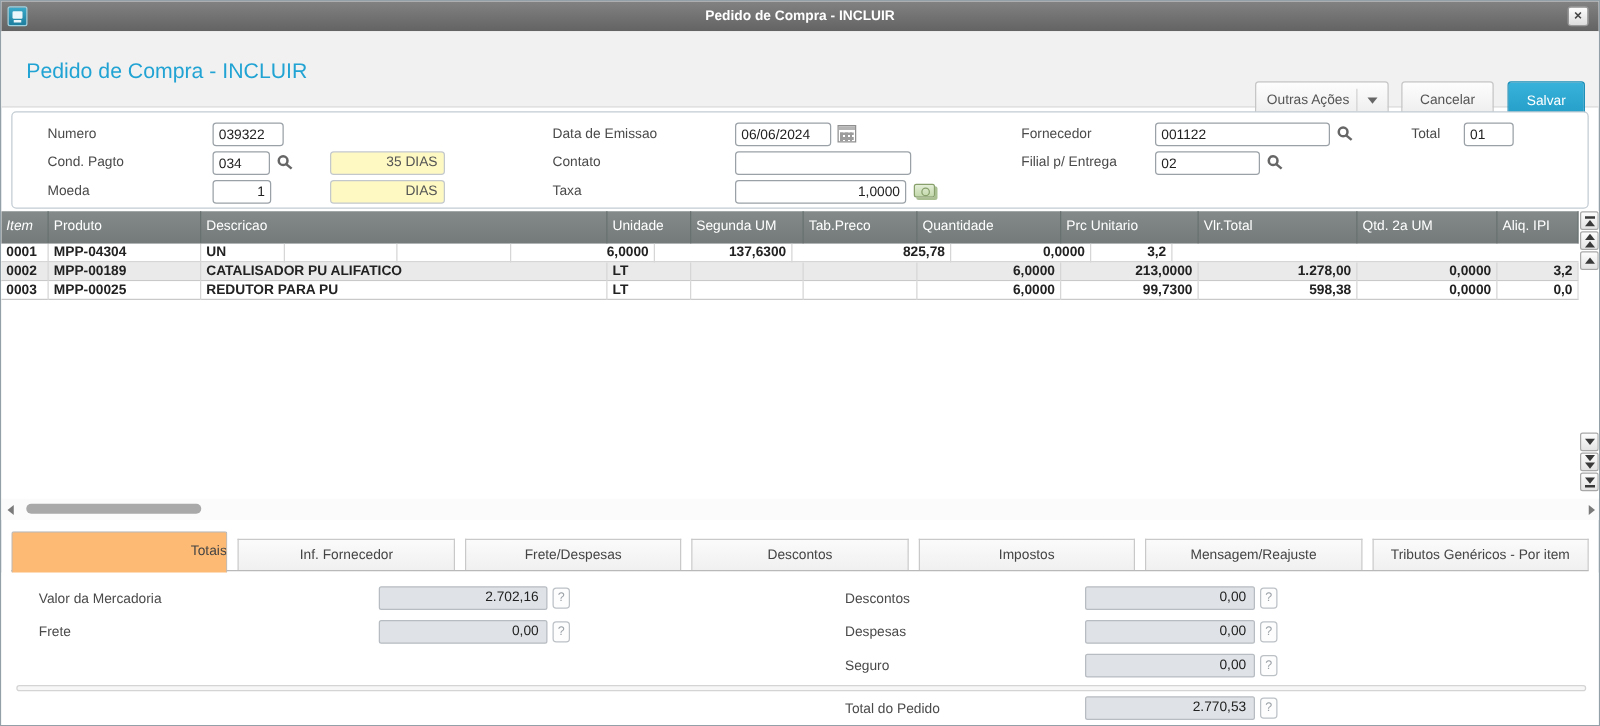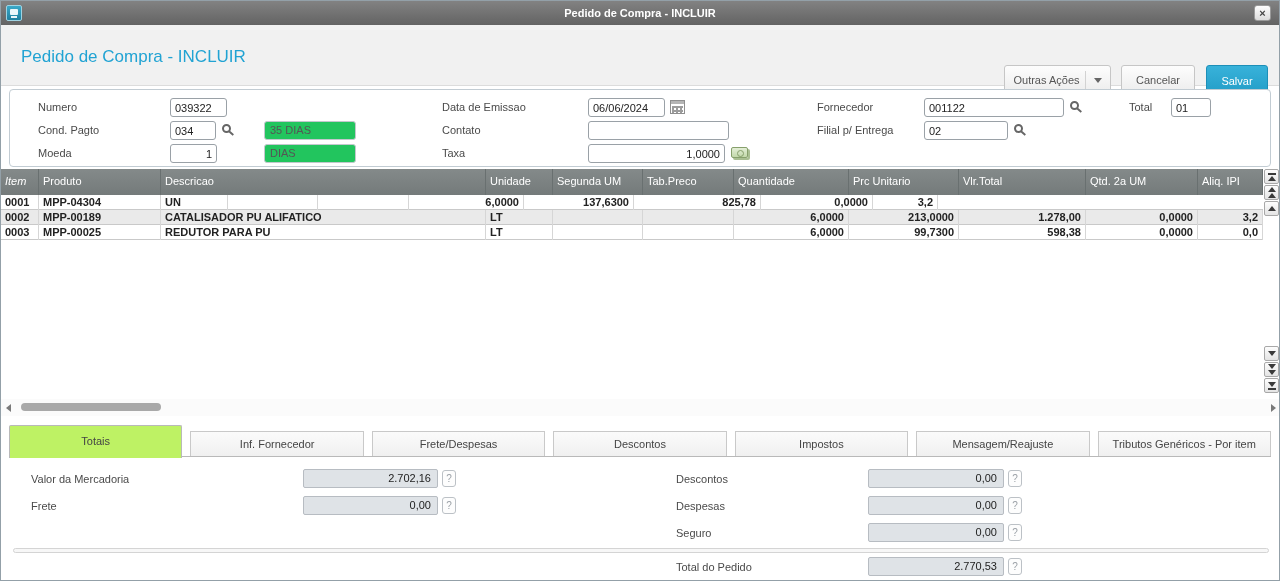--- a/index.html
+++ b/index.html
@@ -34,22 +34,22 @@
   .btn-salvar { left:1205px; top:40px; width:62px; line-height:30px; background:linear-gradient(#38b2da,#239dc7);
     border:1px solid #1d8fb8; color:#fff; }
 
   
   .form-panel { position:absolute; left:8px; top:88px; right:8px; height:78px;
     background:#fff; border:1px solid #c2ccd3; border-radius:4px; }
   .lbl { position:absolute; font-size:11px; color:#4a4a4a; line-height:19px; white-space:nowrap; }
   .inp { position:absolute; height:19px; border:1px solid #9aa1a7; border-radius:3px; background:#fff;
     font-family:"Liberation Sans", sans-serif; font-size:11px; color:#222; padding:0 4px; outline:none; }
   .inp.num { text-align:right; }
-  .ro { position:absolute; height:19px; background:#22c55e; border:1px solid #c3c8cd; border-radius:3px;
-    font-size:11px; color:#555; line-height:17px; padding:0 5px; }
+  .ro { position:absolute; height:19px; background:#fef9c3; border:1px solid #c3c8cd; border-radius:3px;
+    font-size:11px; color:#555; line-height:17px; padding:0 5px;text-align:right; }
   .icon-search { position:absolute; width:9px; height:9px; border:2px solid #666; border-radius:50%; }
   .icon-search::after { content:""; position:absolute; width:6px; height:2px; background:#666;
     right:-5px; bottom:-3px; transform:rotate(40deg); }
   .icon-calendar { position:absolute; width:15px; height:14px; border:1px solid #8f8f8f; background:#fff; }
   .icon-calendar::before { content:""; position:absolute; left:0; top:0; right:0; height:3px; background:#b5b5b5; }
   .icon-calendar::after { content:""; position:absolute; left:1px; top:5px; width:11px; height:7px;
     background:repeating-linear-gradient(90deg,#9c9c9c 0 2px,transparent 2px 4px),
                repeating-linear-gradient(#9c9c9c 0 2px,transparent 2px 4px); }
   .icon-money { position:absolute; width:17px; height:11px; background:linear-gradient(#e3eed6,#c3d9ab);
     border:1px solid #87a06c; border-radius:2px; box-shadow:2px 2px 0 #a9bf92; }
@@ -87,22 +87,22 @@
   .harrow-r { position:absolute; right:5px; top:5px; width:0; height:0;
     border-top:4px solid transparent; border-bottom:4px solid transparent; border-left:5px solid #7a7a7a; cursor:pointer; }
   .hthumb { position:absolute; left:20px; top:4px; width:140px; height:8px; background:#a9a9a9; border-radius:4px; cursor:pointer; }
 
   
   .tabbar { position:absolute; left:8px; top:424px; right:8px; height:32px; display:flex; gap:8px;
     border-bottom:1px solid #b9b9b9; }
   .tab { flex:1 1 0; align-self:flex-end; height:25px; background:linear-gradient(#fbfbfb,#f0f0f0);
     border:1px solid #c9c9c9; border-bottom:none; font-size:11px; color:#444; text-align:center;
     line-height:24px; white-space:nowrap; overflow:hidden; cursor:pointer; }
-  .tab.active { align-self:flex-start; height:33px; background:#bef264; border:1px solid #b9b9b9; border-bottom:none;
-    border-radius:2px 2px 0 0; line-height:31px; position:relative; z-index:2; }
+  .tab.active { align-self:flex-start; height:33px; background:#fdba74; border:1px solid #b9b9b9; border-bottom:none;
+    border-radius:2px 2px 0 0; line-height:31px; position:relative; z-index:2;text-align:right; }
 
   
   .totals { position:absolute; left:0; top:457px; right:0; bottom:0; background:#fff; }
   .tlbl { position:absolute; font-size:11px; color:#4a4a4a; line-height:18px; }
   .tval { position:absolute; height:19px; background:#dfe3e7; border:1px solid #b7bcc2; border-radius:2px;
     font-size:11px; color:#222; text-align:right; line-height:17px; padding:0 6px; }
   .qbtn { position:absolute; width:14px; height:17px; background:#fdfdfd; border:1px solid #bcc1c6; border-radius:3px;
     color:#9aa0a6; font-size:10px; text-align:center; line-height:15px; cursor:pointer; }
   .divider { position:absolute; left:12px; top:547px; width:1256px; height:5px; background:#f7f7f7;
     border:1px solid #d4d4d4; border-radius:3px; }

